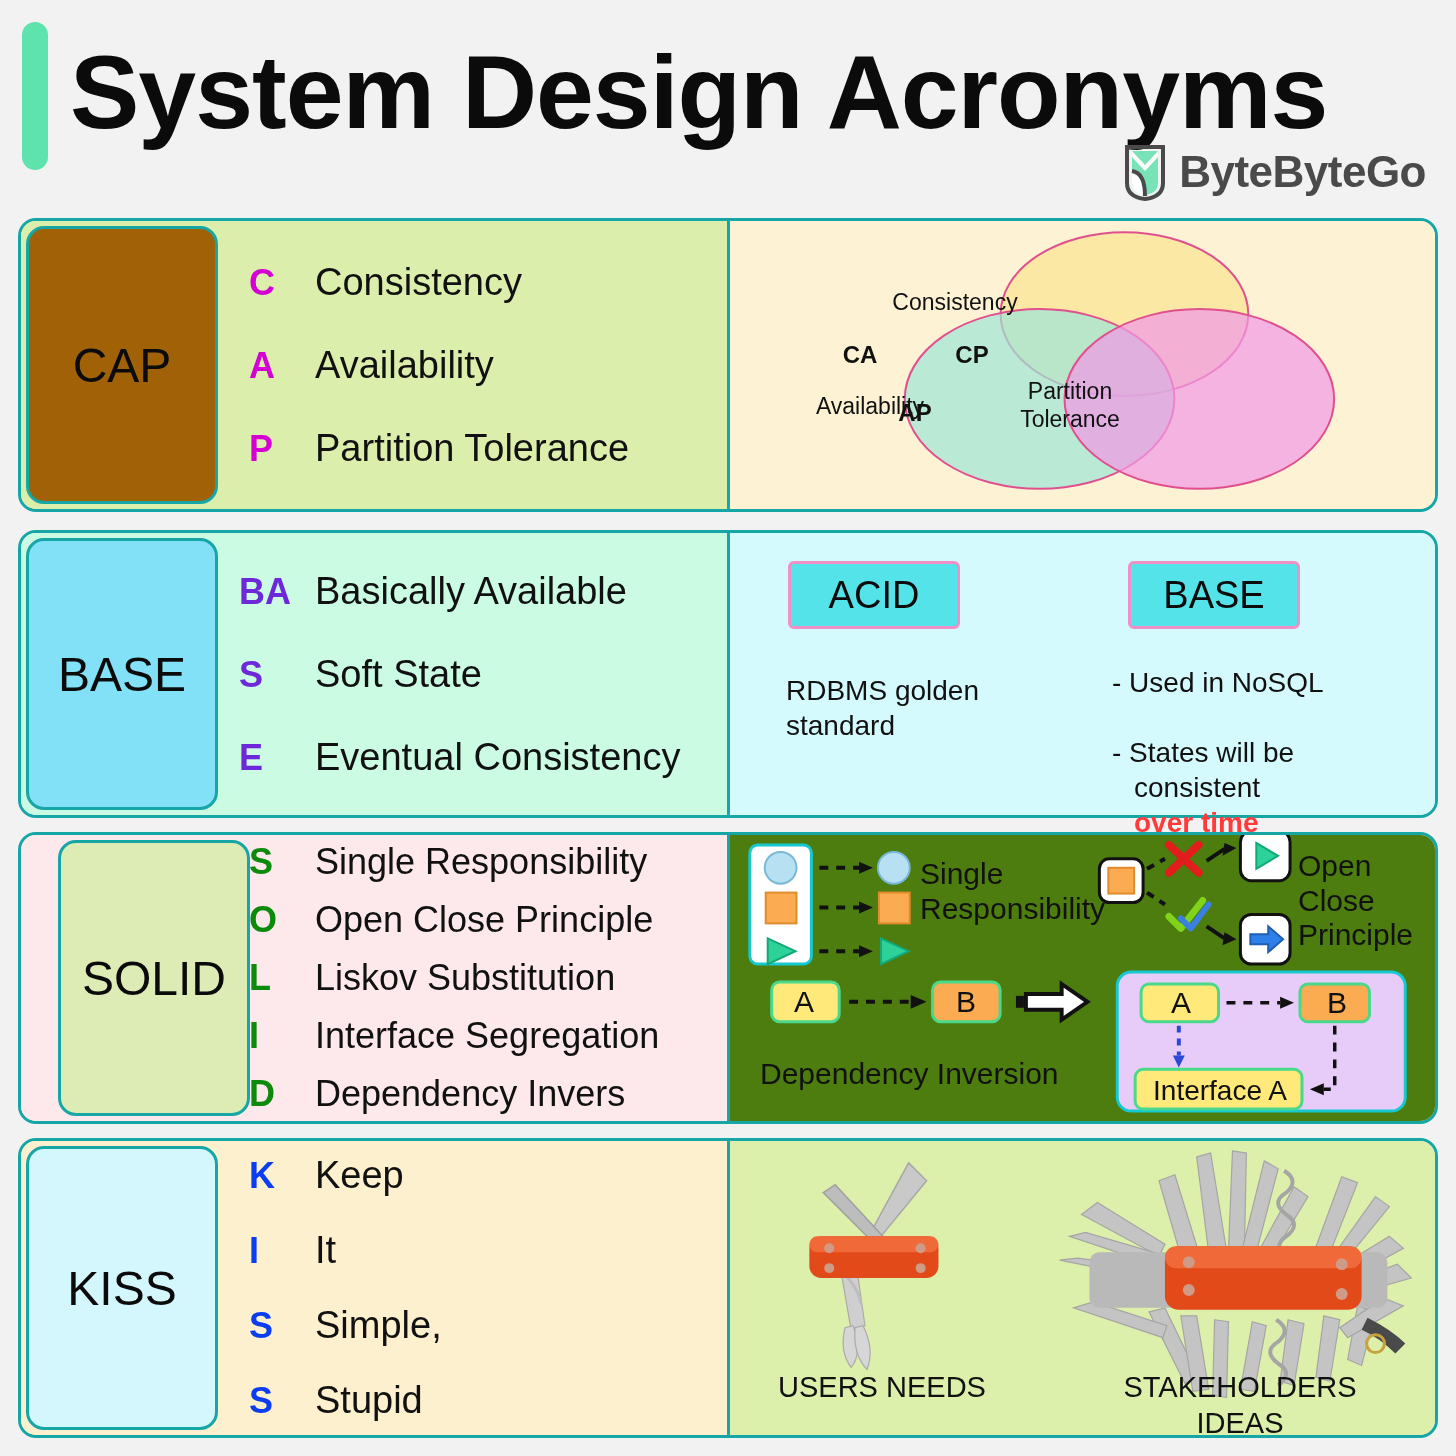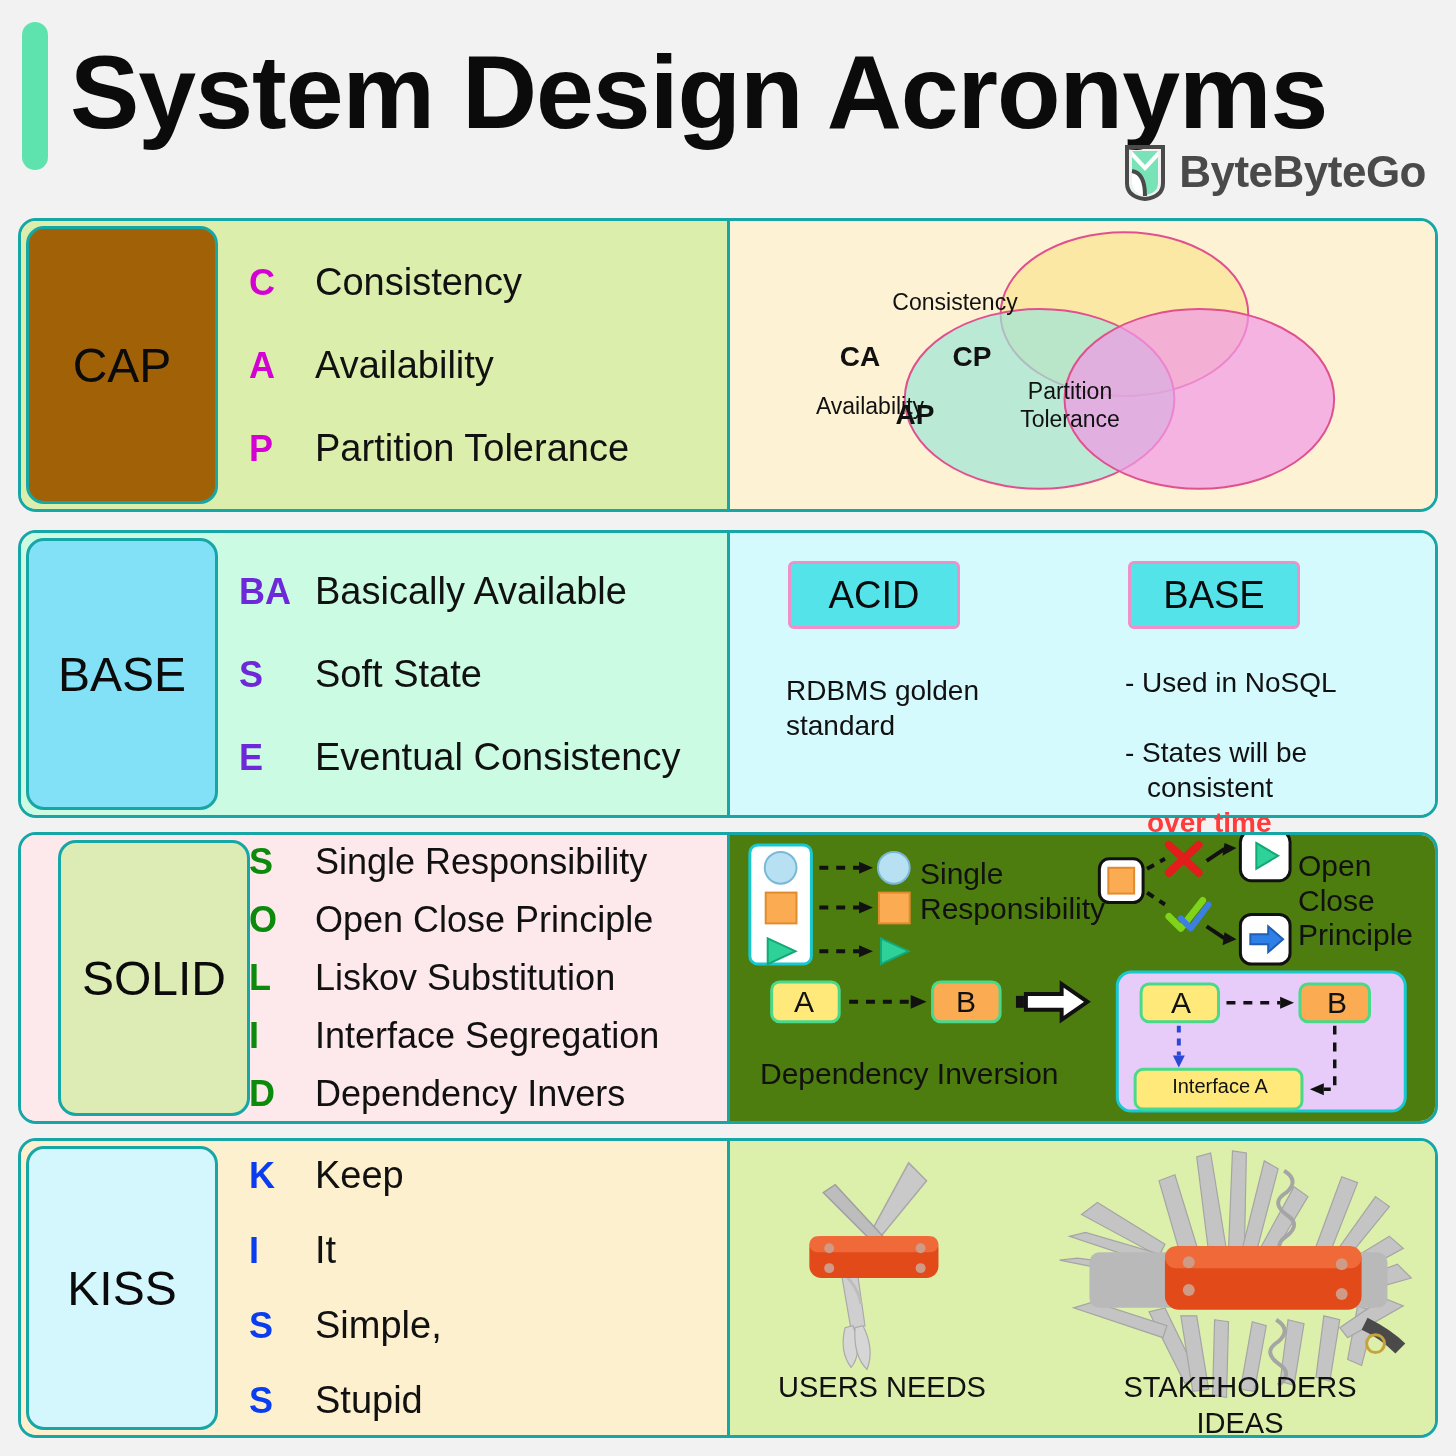--- a/index.html
+++ b/index.html
@@ -95,21 +95,21 @@
   #row-kiss .right-pane{ background:#dcefab; }
   #row-kiss .acr-list{ gap:32px; }
   #row-kiss .acr-key{ color:#0b3df0; }
 
   
   .venn{ position:absolute; left:0; top:0; width:100%; height:100%; }
   .venn-label{
     position:absolute; font-size:23px; color:#111; text-align:center;
     white-space:nowrap;
   }
-  .venn-small{ font-size:28px; font-weight:bold; }
+  .venn-small{ font-size:24px; font-weight:bold; }
 
   
   .pill{
     position:absolute; width:172px; height:68px;
     background:#55e3ea; border:3px solid #f090c8; border-radius:6px;
     display:flex; align-items:center; justify-content:center;
     font-size:38px; color:#0b0b0b;
   }
   .base-note{
     position:absolute; font-size:28px; color:#111; line-height:1.25;
@@ -198,21 +198,21 @@
         </div>
       </div>
       <div class="right-pane">
         <div class="pill" style="left:58px;top:28px;">ACID</div>
         <div class="base-note" style="left:56px;top:140px;width:280px;">
           <span>RDBMS golden</span><br>
           <span>standard</span>
         </div>
 
         <div class="pill" style="left:398px;top:28px;">BASE</div>
-        <div class="base-note" style="left:395px;top:132px;width:300px;">
+        <div class="base-note" style="left:382px;top:132px;width:300px;">
           <span>- Used in NoSQL</span><br><br>
           <span>- States will be</span><br>
           <span style="margin-left:22px;display:inline-block;">consistent</span><br>
           <span class="over-time" style="margin-left:22px;display:inline-block;font-weight:bold;">over time</span>
         </div>
       </div>
     </div>
   </div>
 
   <div class="row" id="row-solid">
@@ -309,21 +309,21 @@
         <div class="diag-label" style="left:190px;top:22px;white-space:pre-line;">Single
 Responsibility</div>
         <div class="diag-label" style="left:568px;top:14px;white-space:pre-line;">Open Close
 Principle</div>
         <div class="diag-label" style="left:30px;top:222px;">Dependency Inversion</div>
 
         <div class="diag-label" style="left:40px;top:150px;width:68px;text-align:center;">A</div>
         <div class="diag-label" style="left:202px;top:150px;width:68px;text-align:center;">B</div>
         <div class="diag-label" style="left:412px;top:151px;width:78px;text-align:center;">A</div>
         <div class="diag-label" style="left:572px;top:151px;width:70px;text-align:center;">B</div>
-        <div class="diag-label" style="left:406px;top:240px;width:168px;text-align:center;font-size:20px;">Interface A</div>
+        <div class="diag-label" style="left:406px;top:240px;width:168px;text-align:center;font-size:28px;">Interface A</div>
       </div>
     </div>
   </div>
 
   <div class="row" id="row-kiss">
     <div class="row-inner">
       <div class="left-pane">
         <div class="badge">KISS</div>
         <div class="acr-list">
           <div class="acr-item">

